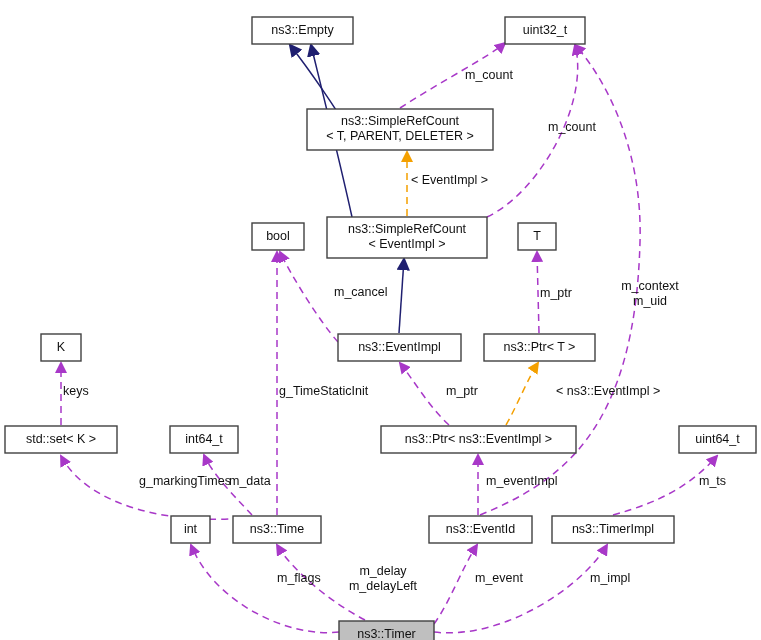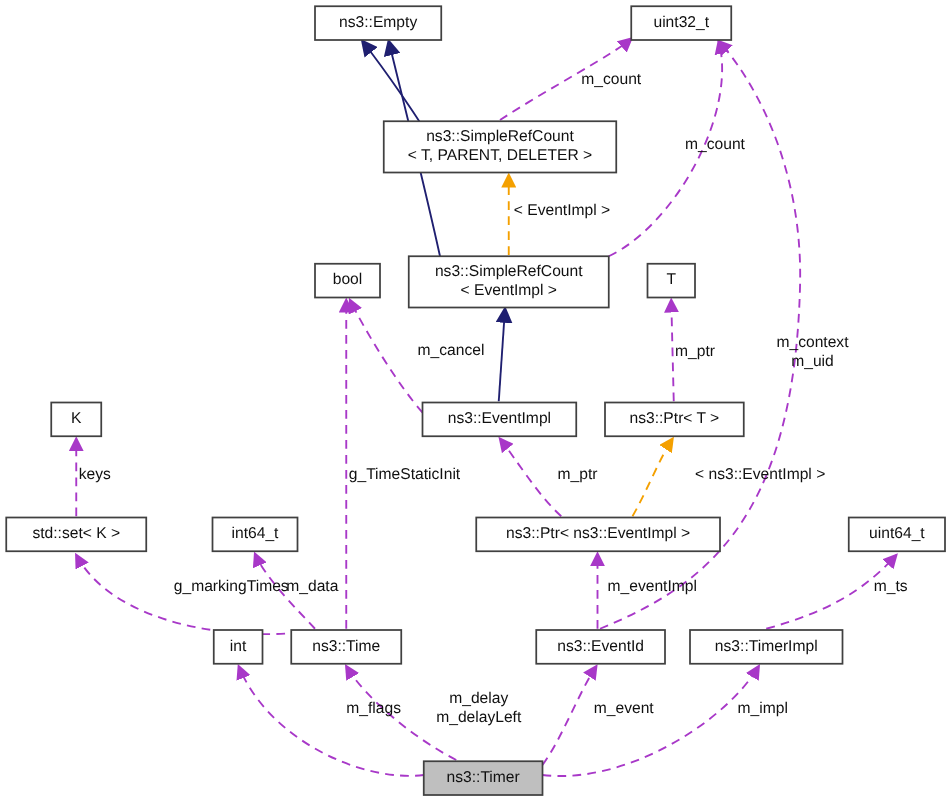--- a/index.html
+++ b/index.html
@@ -10,20 +10,21 @@
   body {
     width: 761px;
     height: 640px;
     font-family: "Liberation Sans", sans-serif;
     overflow: hidden;
   }
   #diagram-root {
     position: relative;
     width: 761px;
     height: 564px;
+    margin-top: 12px;
   }
   svg#uml-canvas {
     display: block;
     width: 761px;
     height: 640px;
   }
   .node-box {
     fill: #ffffff;
     stroke: #404040;
     stroke-width: 1.4;

